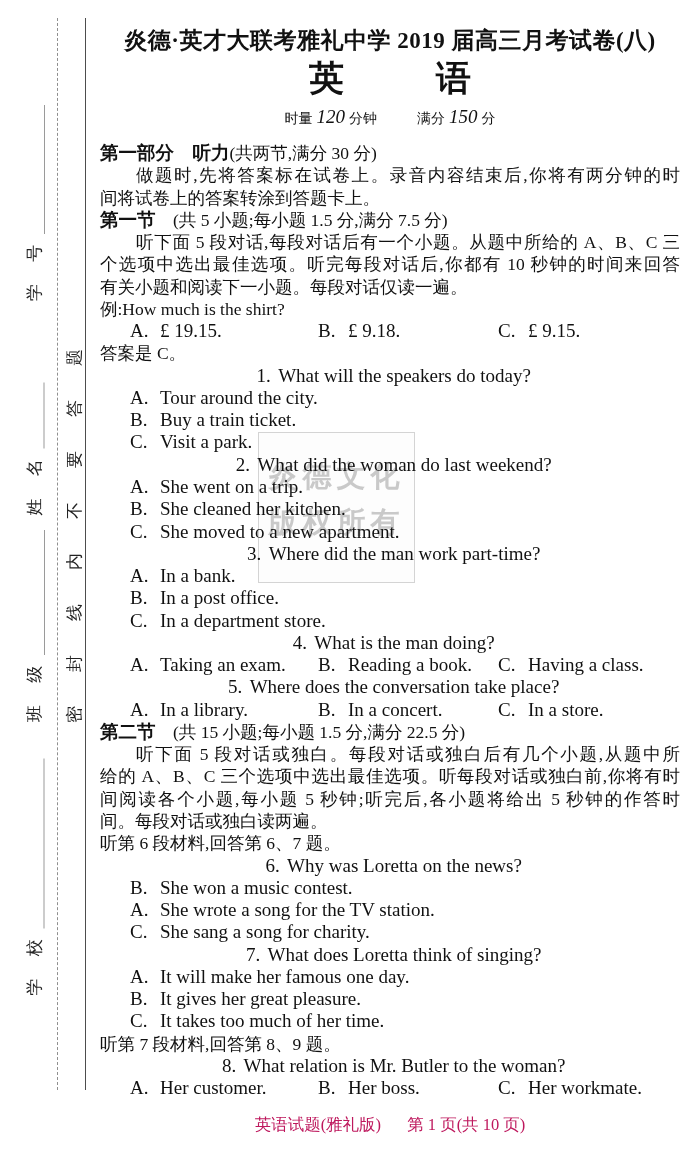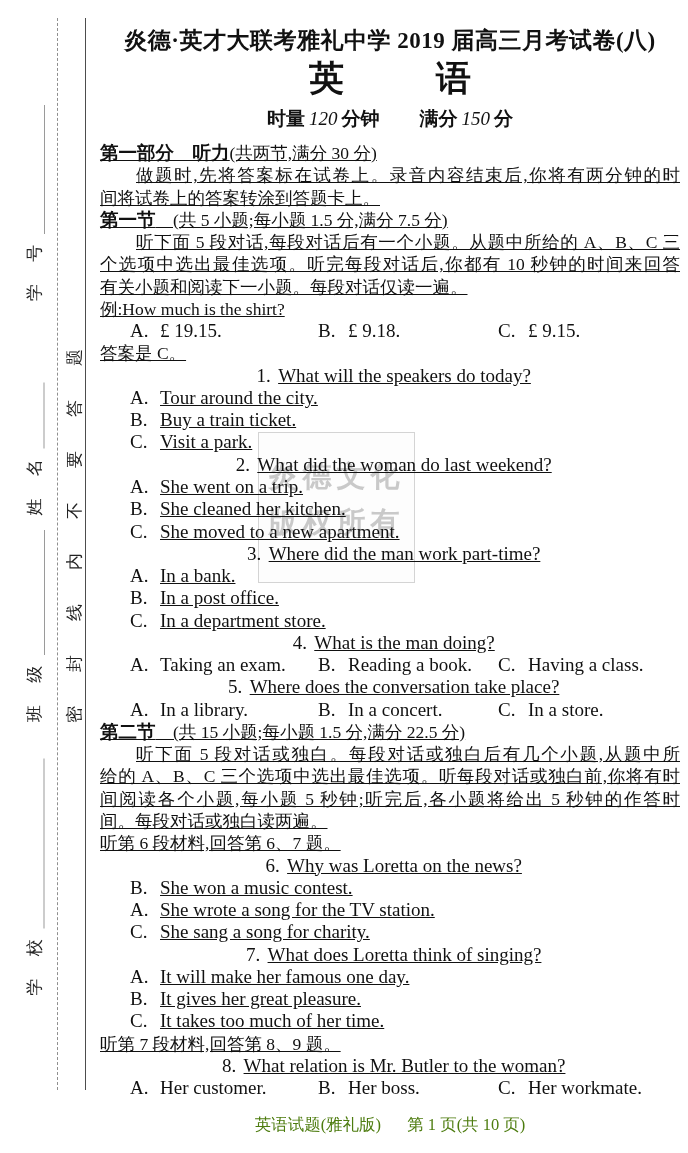--- a/index.html
+++ b/index.html
@@ -33,51 +33,51 @@
   .subject{
     position:absolute;top:55px;left:100px;width:580px;
     display:flex;justify-content:center;gap:92px;
     font-size:35px;font-weight:bold;
   }
   .scoreline{
     position:absolute;top:106px;left:100px;width:580px;
     display:flex;justify-content:center;gap:40px;font-size:18px;
   }
   .scoreline .grp{white-space:nowrap;}
-  .lab{font-family:"Liberation Sans","DejaVu Sans",sans-serif;font-weight:bold;font-size:19px;}
+  .lab{font-family:"Liberation Sans","DejaVu Sans",sans-serif;font-weight:normal;font-size:14px;}
   .num{font-size:19px;padding:0 4px;font-style:italic;}
   
   .watermark{
     position:absolute;left:258px;top:432px;width:157px;height:151px;
     border:1px solid #d4d4d4;background:#fdfdfd;z-index:0;
     text-align:center;box-sizing:border-box;padding-top:20px;
   }
   .watermark .wline{
     font-size:29px;letter-spacing:5px;color:#c9c9c9;font-weight:600;
     line-height:46px;white-space:nowrap;
   }
   
-  .content{position:absolute;left:100px;top:142px;width:580px;z-index:1;text-decoration:underline;}
+  .content{position:absolute;left:100px;top:142px;width:580px;z-index:1;}
   .line{height:22.28px;line-height:22.28px;white-space:nowrap;font-size:18px;overflow:visible;}
   .just{white-space:normal;text-align:justify;text-align-last:justify;font-size:17.5px;height:22.28px;overflow:hidden;}
   .indent{text-indent:36px;}
   .cn{font-size:17.5px;}
   .hb{font-family:"Liberation Sans","DejaVu Sans",sans-serif;font-weight:bold;font-size:18.5px;}
   .hk{font-size:17.5px;}
   .qline{font-size:19px;text-align:center;}
   .qn{display:inline-block;width:29px;}
   .optline{padding-left:30px;font-size:19px;}
   .on{display:inline-block;width:30px;}
   .orow{position:relative;font-size:19px;}
   .ocol{position:absolute;top:0;white-space:nowrap;}
   .ocol.c0{left:30px;}.ocol.c1{left:218px;}.ocol.c2{left:398px;}
   
   .footer{
     position:absolute;top:1114px;left:100px;width:580px;text-align:center;
-    font-size:16.5px;color:#4d7c0f;white-space:nowrap;
+    font-size:16.5px;color:#be185d;white-space:nowrap;
   }
   .footer .fgap{display:inline-block;width:26px;}
 </style>
 </head>
 <body>
 
 <div id="page">
 
   <div class="vrule dashed"></div>
   <div class="vrule solid"></div>

